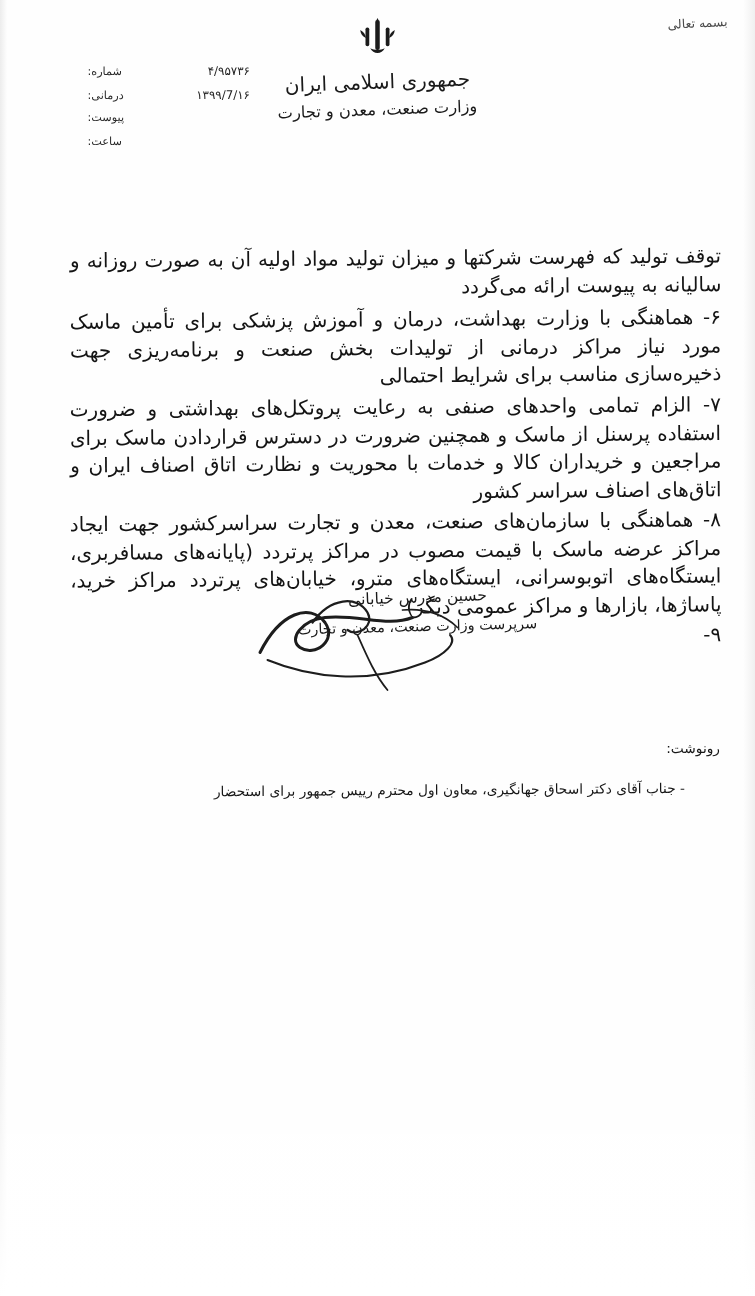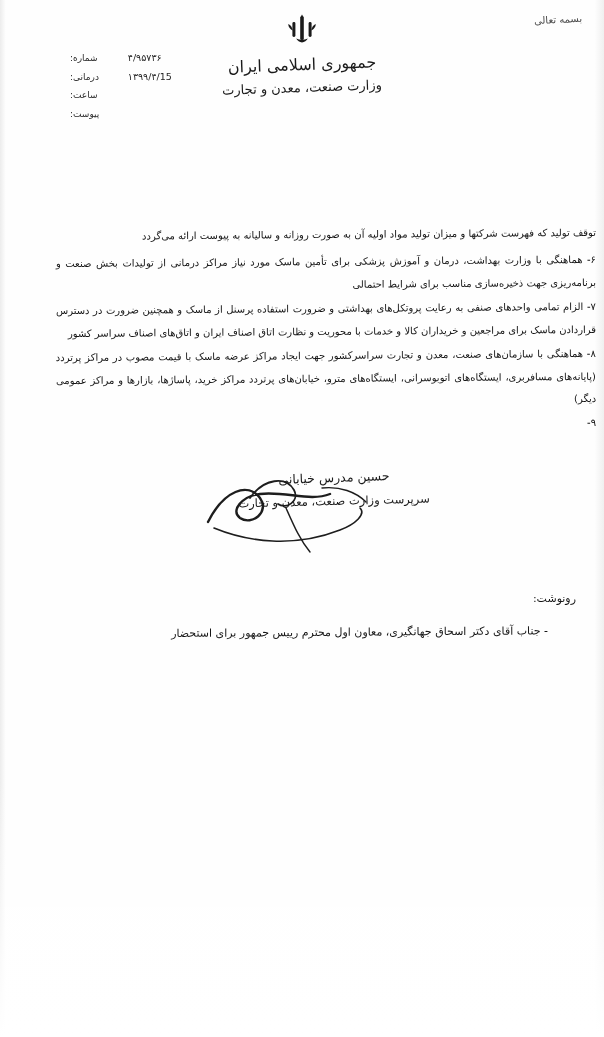--- a/index.html
+++ b/index.html
@@ -96,21 +96,21 @@
   }
   .meta-row {
     display: flex;
     flex-direction: row;
     align-items: baseline;
     height: 19px;
     gap: 6px;
   }
   .meta-val {
     width: 82px;
-    text-align: left;
+    text-align: right;
     color: #242424;
     font-size: 9.5px;
     letter-spacing: .4px;
   }
   .meta-label {
     width: 52px;
     text-align: left;
     color: #2b2b2b;
     font-size: 9px;
     border-bottom: 1px dotted transparent;
@@ -121,28 +121,27 @@
     border-bottom: 1px dotted #9a9a9a;
     height: 1px;
     opacity: .35;
     margin-bottom: 3px;
   }
 
   
   .body-text {
     position: absolute;
     top: 196px;
-    right: 8px;
+    right: 27px;
     left: 56px;
     text-align: justify;
     direction: rtl;
-    font-size: 10px;
+    font-size: 16px;
     line-height: 22.5px;
     color: #141414;
-    margin-top: 28px;
   }
   .para {
     margin: 0 0 2px 0;
     transform: rotate(-0.45deg);
   }
   .para.first {
     margin-bottom: 4px;
   }
   .para.lonely {
     margin-top: 0px;
@@ -228,33 +227,33 @@
     <div class="org-line2">وزارت صنعت، معدن و تجارت</div>
   </div>
 
   <div class="meta">
     <div class="meta-row">
       <span class="meta-val">۴/۹۵۷۳۶</span>
       <span class="meta-dots"></span>
       <span class="meta-label">شماره:</span>
     </div>
     <div class="meta-row">
-      <span class="meta-val">۱۳۹۹/۴/15</span>
+      <span class="meta-val">۱۳۹۹/7/۱۶</span>
       <span class="meta-dots"></span>
       <span class="meta-label">درمانی:</span>
     </div>
     <div class="meta-row">
       <span class="meta-val"></span>
       <span class="meta-dots"></span>
+      <span class="meta-label">پیوست:</span>
+    </div>
+    <div class="meta-row">
+      <span class="meta-val"></span>
+      <span class="meta-dots"></span>
       <span class="meta-label">ساعت:</span>
-    </div>
-    <div class="meta-row">
-      <span class="meta-val"></span>
-      <span class="meta-dots"></span>
-      <span class="meta-label">پیوست:</span>
     </div>
   </div>
 
   <div class="body-text">
     <p class="para first">توقف تولید که فهرست شرکتها و میزان تولید مواد اولیه آن به صورت روزانه و سالیانه به پیوست ارائه می‌گردد</p>
     <p class="para">۶- هماهنگی با وزارت بهداشت، درمان و آموزش پزشکی برای تأمین ماسک مورد نیاز مراکز درمانی از تولیدات بخش صنعت و برنامه‌ریزی جهت ذخیره‌سازی مناسب برای شرایط احتمالی</p>
     <p class="para">۷- الزام تمامی واحدهای صنفی به رعایت پروتکل‌های بهداشتی و ضرورت استفاده پرسنل از ماسک و همچنین ضرورت در دسترس قراردادن ماسک برای مراجعین و خریداران کالا و خدمات با محوریت و نظارت اتاق اصناف ایران و اتاق‌های اصناف سراسر کشور</p>
     <p class="para">۸- هماهنگی با سازمان‌های صنعت، معدن و تجارت سراسرکشور جهت ایجاد مراکز عرضه ماسک با قیمت مصوب در مراکز پرتردد (پایانه‌های مسافربری، ایستگاه‌های اتوبوسرانی، ایستگاه‌های مترو، خیابان‌های پرتردد مراکز خرید، پاساژها، بازارها و مراکز عمومی دیگر)</p>
     <p class="para lonely">۹-</p>
   </div>

